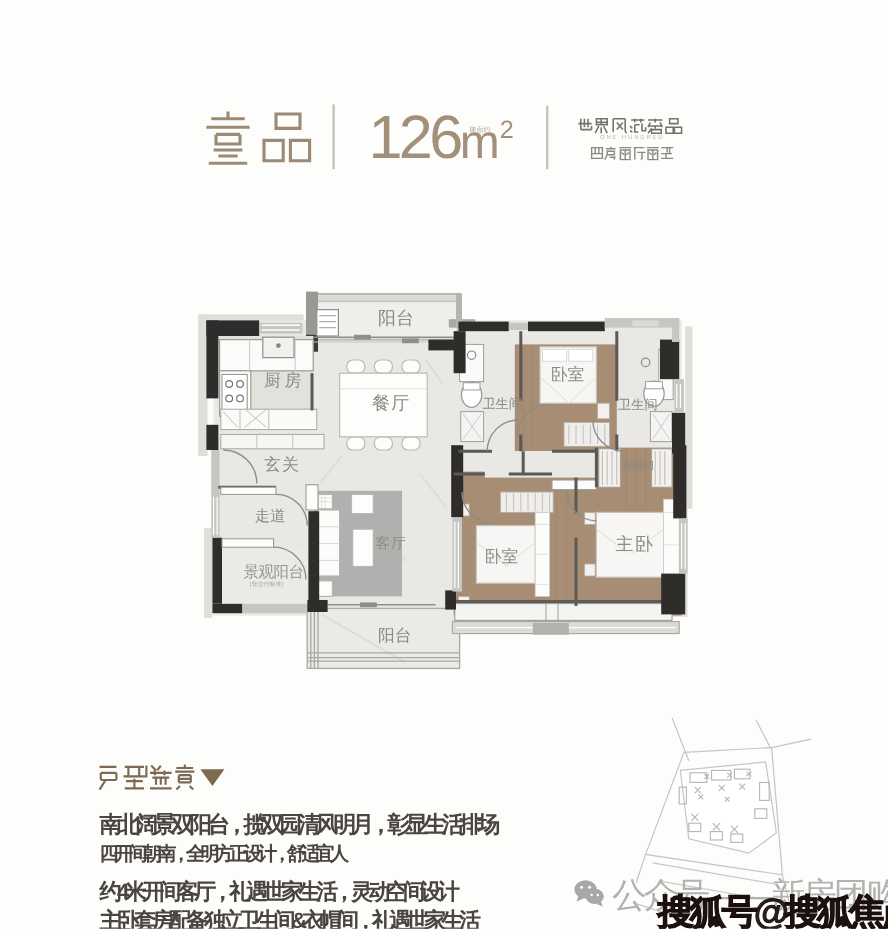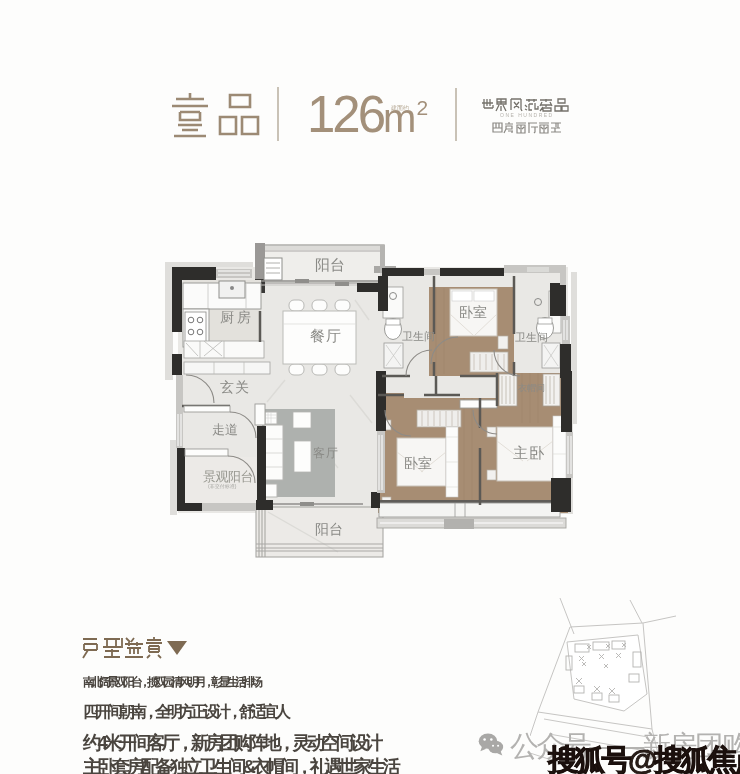--- a/index.html
+++ b/index.html
@@ -289,23 +289,23 @@
 
   <path d="M23,3 h16 M26,3 v8 M35,3 v8 M22,11 h18 M41,2 v10 M24,15 h14 M31,13 v8 M23,21 h16"></path>
 
   <path d="M45,2 l4,4 M53,2 l-3,4 M44,8 h18 M48,6 v4 M56,6 v4 M46,12 h14 M49,12 v6 M53,12 v6 M57,12 v6 M44,21 h18"></path>
 
   <path d="M73,1 v3 M66,4 h14 M65,7 h16 M68,10 h10 M68,10 v6 M78,10 v6 M68,13 h10 M68,16 h10 M69,19 l-3,3 M77,19 l3,3"></path>
  </g>
 </svg>
 <div class="abs" style="left:167px;top:641px;width:0;height:0;border-left:10px solid transparent;border-right:10px solid transparent;border-top:14px solid #7e6a52;"></div>
 
-<div class="abs" style="left:83px;top:674px;font-size:12px;color:#4a453f;letter-spacing:-4px;font-weight:bold;">南北阔景双阳台，揽双园清风明月，彰显生活排场</div>
+<div class="abs" style="left:83px;top:674px;font-size:19px;color:#4a453f;letter-spacing:-4px;font-weight:bold;">南北阔景双阳台，揽双园清风明月，彰显生活排场</div>
 <div class="abs" style="left:83px;top:702px;font-size:16px;color:#4a453f;letter-spacing:-4px;font-weight:bold;">四开间朝南，全明方正设计，舒适宜人</div>
-<div class="abs" style="left:83px;top:730px;font-size:18.5px;color:#4a453f;letter-spacing:-4px;font-weight:bold;">约4米开间客厅，新房团购阵地，灵动空间设计</div>
+<div class="abs" style="left:83px;top:730px;font-size:18.5px;color:#4a453f;letter-spacing:-4px;font-weight:bold;">约4米开间客厅，礼遇世家生活，灵动空间设计</div>
 <div class="abs" style="left:83px;top:754px;font-size:18.5px;color:#4a453f;letter-spacing:-4px;font-weight:bold;">主卧套房配备独立卫生间&amp;衣帽间，礼遇世家生活</div>
 
 <svg class="abs" style="left:530px;top:598px;" width="210" height="176" viewBox="0 0 210 176">
  <g stroke="#c6c5c3" stroke-width="1" fill="none">
   <path d="M40,29 L113,25 L122,131 L8,114 Z"></path>
   <path d="M30,0 L44,36 M100,2 L112,25 M122,131 L133,176 M8,114 L0,138 M113,25 L146,18"></path>
   <path d="M37,44 L108,37 L117,96 L94,113 L44,101 Z" fill="#ffffff"></path>
   <g stroke="#b4b3b1" stroke-width="0.9">
    <rect x="45" y="46" width="14" height="8"></rect>
    <rect x="63" y="44" width="16" height="8"></rect>

